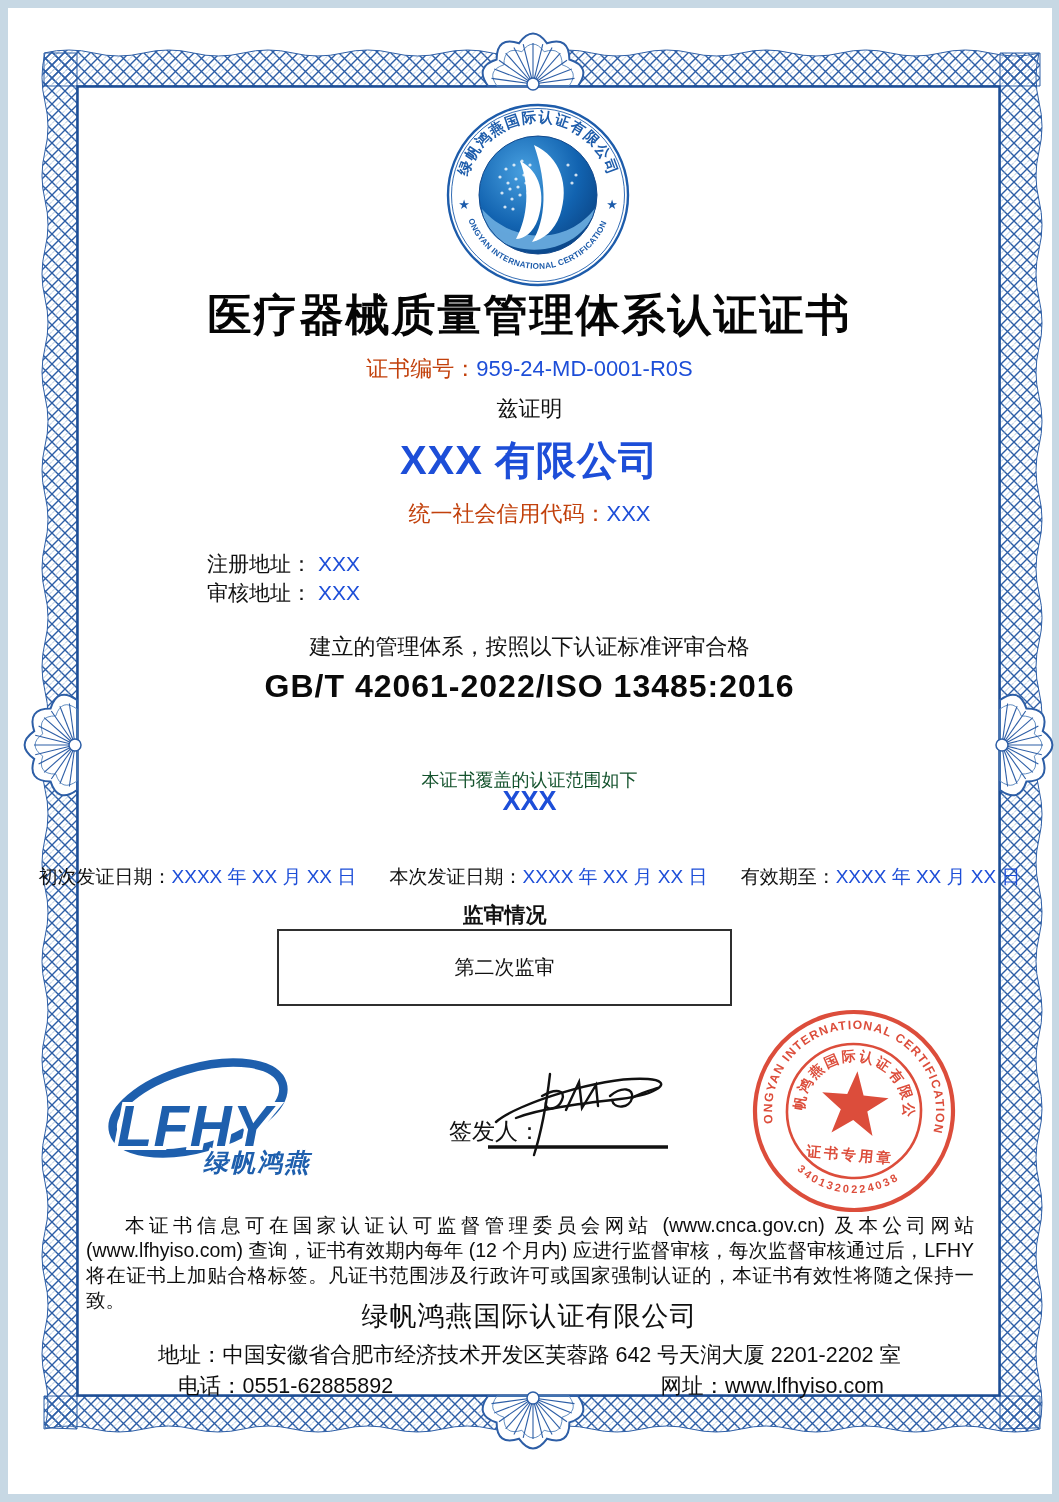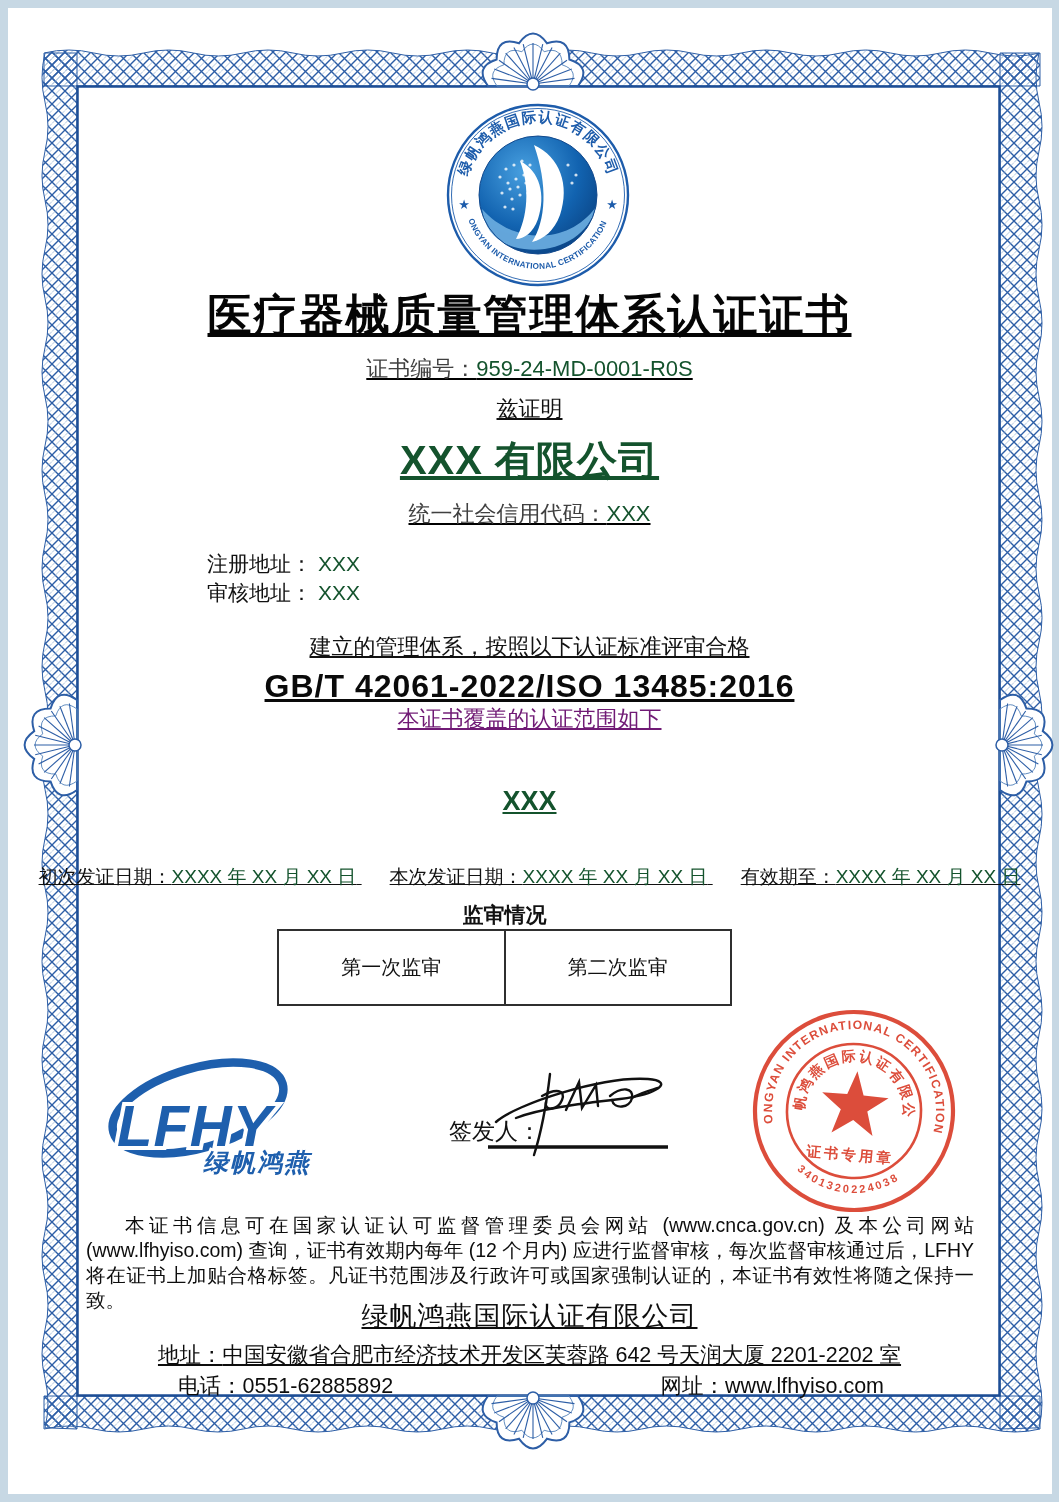--- a/index.html
+++ b/index.html
@@ -1,33 +1,33 @@
 <!DOCTYPE html>
 <html><head>
 <meta charset="utf-8">
 <style>
   html,body{margin:0;padding:0;width:1059px;height:1502px;overflow:hidden;
     background:#c7d8e4;font-family:"Liberation Sans",sans-serif;}
   .page{position:absolute;left:8px;top:8px;width:1044px;height:1486px;background:#ffffff;}
   #border-svg,#emblem-svg,#seal-svg,#lfhy-svg,#sig-svg{position:absolute;}
   #border-svg{left:0;top:0;}
   .abs{position:absolute;}
-  .ctr{left:0;width:1059px;text-align:center;text-decoration:underline;}
-  .red{color:#14532d;}
-  .blk{color:#404040;}
+  .ctr{left:0;width:1059px;text-align:center;}
+  .red{color:#1d4ed8;}
+  .blk{color:#c2410c;}
   .title{top:286px;font-size:44px;font-weight:900;letter-spacing:2px;color:#050505;}
   .certno{top:354px;font-size:22px;}
   .certify{top:394px;font-size:22px;color:#111;}
   .company{top:433px;font-size:40px;font-weight:bold;letter-spacing:1px;}
   .credit{top:499px;font-size:22px;}
   .addrs{left:207px;top:549px;font-size:21px;color:#111;line-height:29px;text-align:left;}
   .addrs .red{margin-left:6px;}
   .intro{top:632px;font-size:22px;color:#111;}
   .stdcode{top:668px;font-size:32px;font-weight:800;color:#0a0a0a;letter-spacing:1px;}
-  .scopeintro{top:704px;font-size:22px;color:#701a75;}
+  .scopeintro{top:768px;font-size:18px;color:#14532d;}
   .scopeval{top:786px;font-size:27px;font-weight:bold;}
   .dates{top:864px;font-size:19px;white-space:nowrap;color:#111;}
   .dates .lbl{margin-left:28px;}
   .dates .lbl.first{margin-left:0;}
   .audit-title{left:277px;top:901px;width:455px;text-align:center;font-size:21px;color:#111;font-weight:bold;}
   .audit-table{left:277px;top:929px;width:455px;height:77px;display:flex;
     border:2px solid #2f2f2f;box-sizing:border-box;}
   .audit-table .cell{flex:1;display:flex;align-items:center;justify-content:center;
     font-size:20px;color:#111;border-left:2px solid #2f2f2f;}
   .audit-table .cell:first-child{border-left:none;}
@@ -213,21 +213,20 @@
 <div class="abs ctr scopeval red">XXX</div>
 
 <div class="abs ctr dates">
   <span class="lbl first">初次发证日期：</span><span class="red">XXXX 年 XX 月 XX 日</span>
   <span class="lbl">本次发证日期：</span><span class="red">XXXX 年 XX 月 XX 日</span>
   <span class="lbl">有效期至：</span><span class="red">XXXX 年 XX 月 XX 日</span>
 </div>
 
 <div class="abs audit-title">监审情况</div>
 <div class="abs audit-table">
-  <div class="cell">第一次监审</div>
   <div class="cell">第二次监审</div>
 </div>
 
 <svg id="lfhy-svg" style="left:103px;top:1050px;" width="220" height="128" viewBox="0 0 220 128">
   <ellipse cx="95" cy="58" rx="88" ry="40" transform="rotate(-16 95 58)" fill="none" stroke="#1e5fad" stroke-width="8.5"></ellipse>
   <text x="14" y="96" font-size="58" font-weight="bold" font-style="italic" fill="#1e5fad" stroke="#ffffff" stroke-width="8" paint-order="stroke" letter-spacing="1">LFHY</text>
   <text x="100" y="121" font-size="25" font-weight="bold" font-style="italic" fill="#1e5fad" stroke="#ffffff" stroke-width="5" paint-order="stroke" letter-spacing="2">绿帆鸿燕</text>
 </svg>
 
 <div class="abs issuer">签发人：</div>

